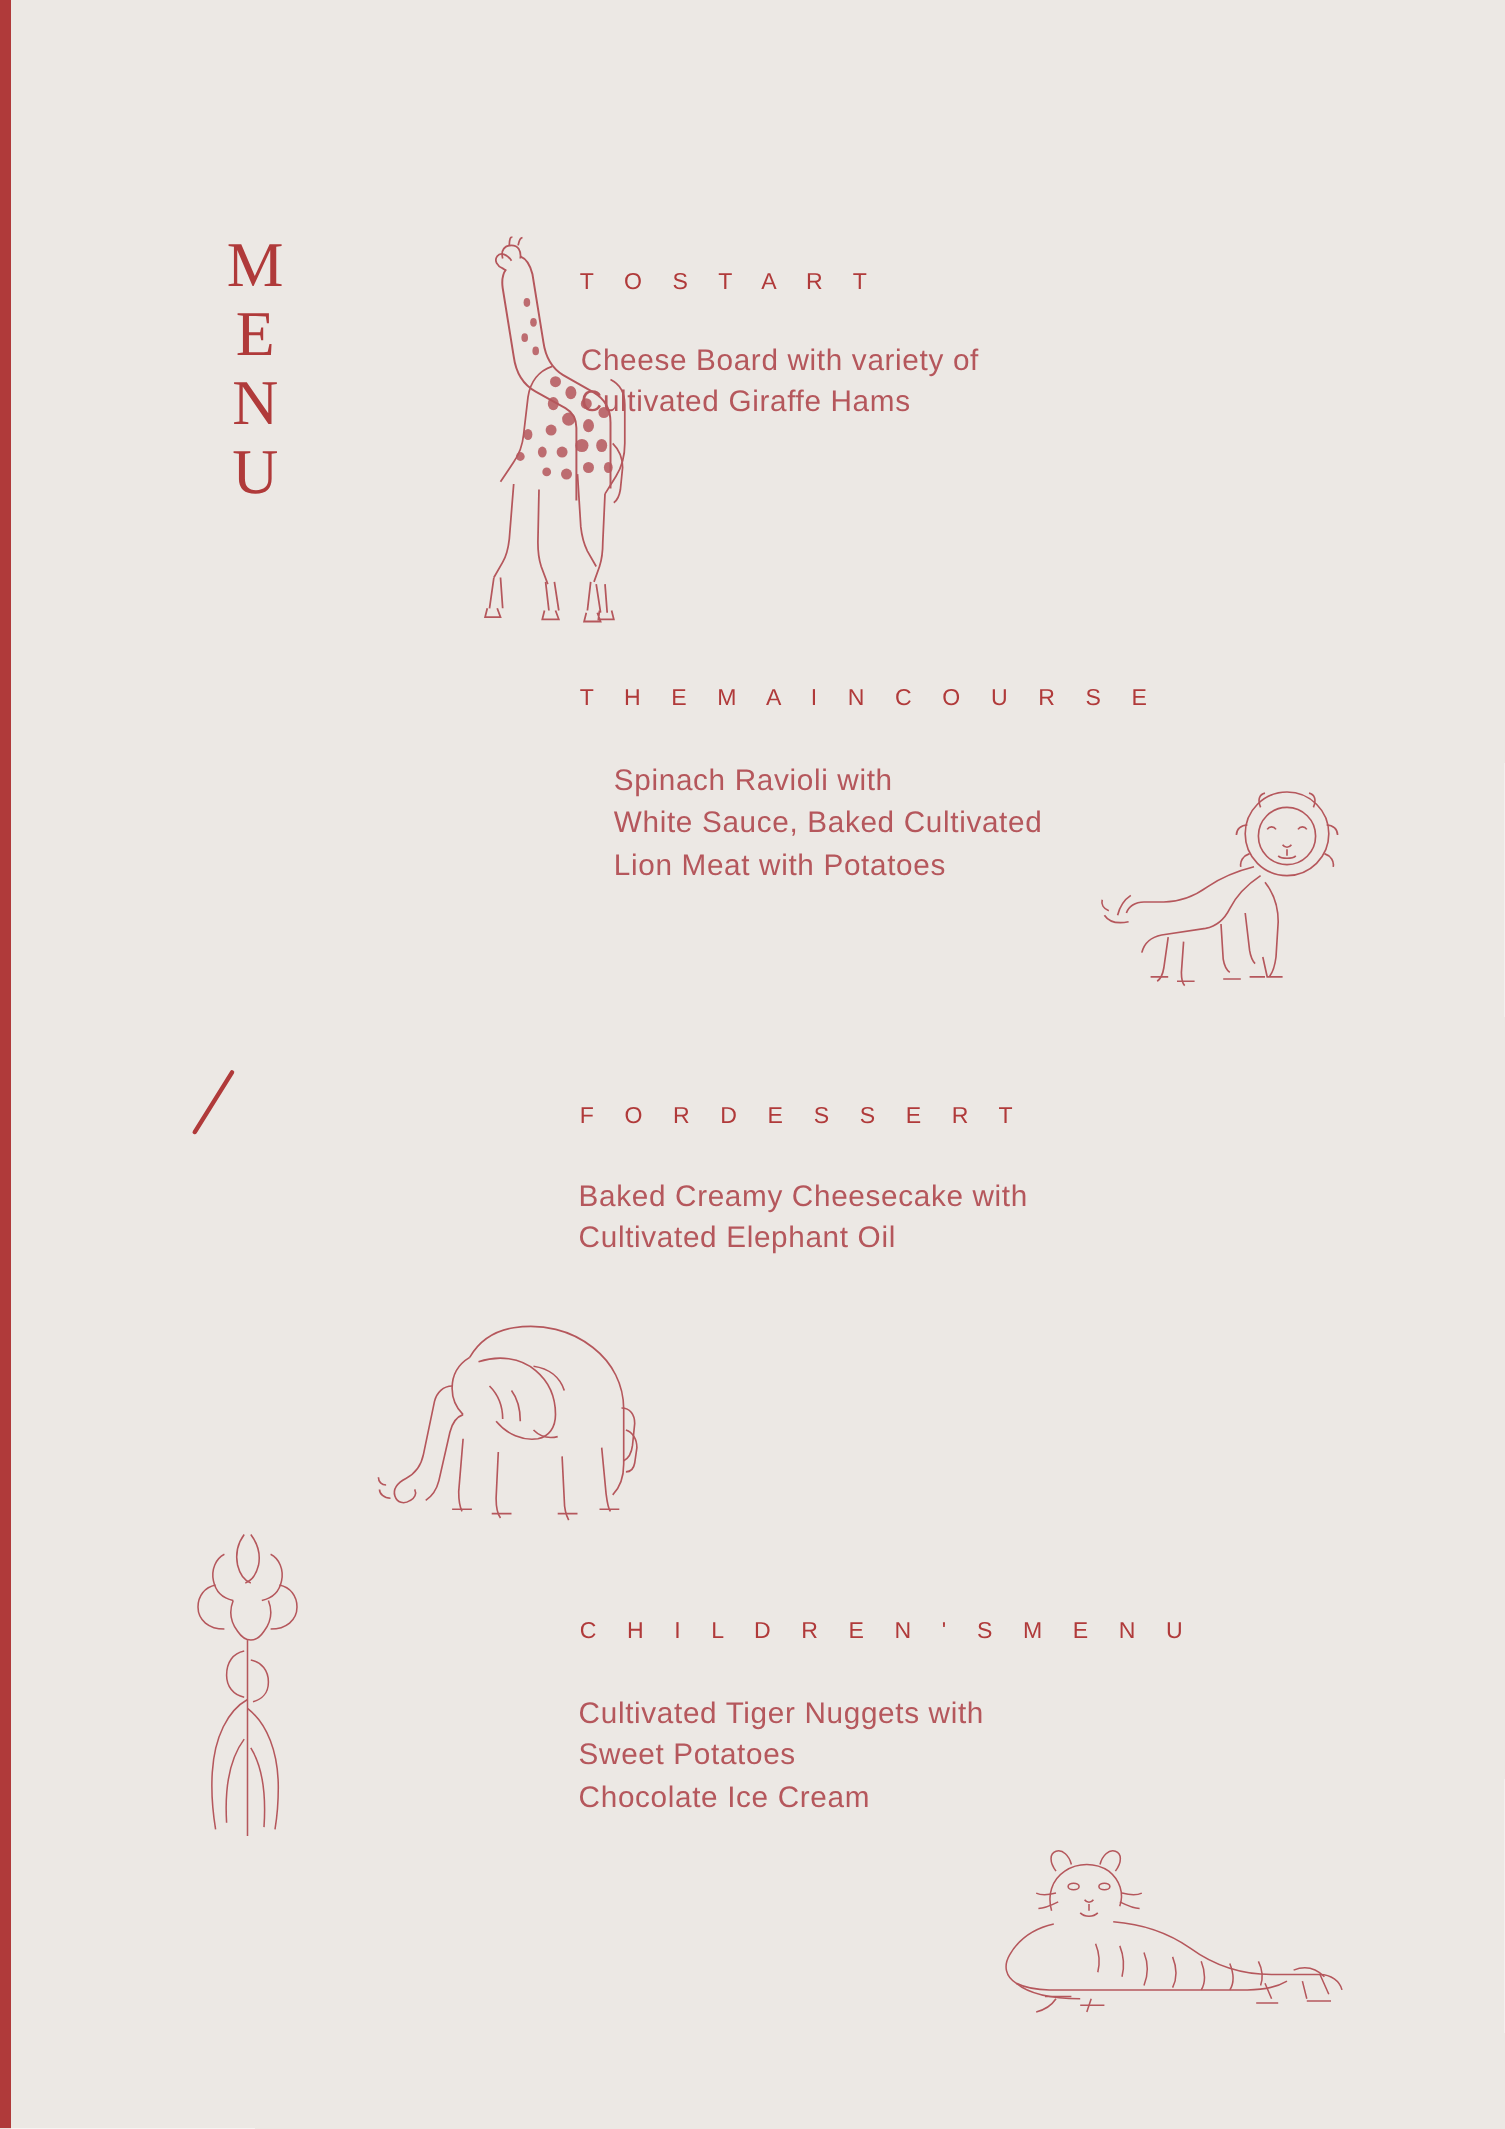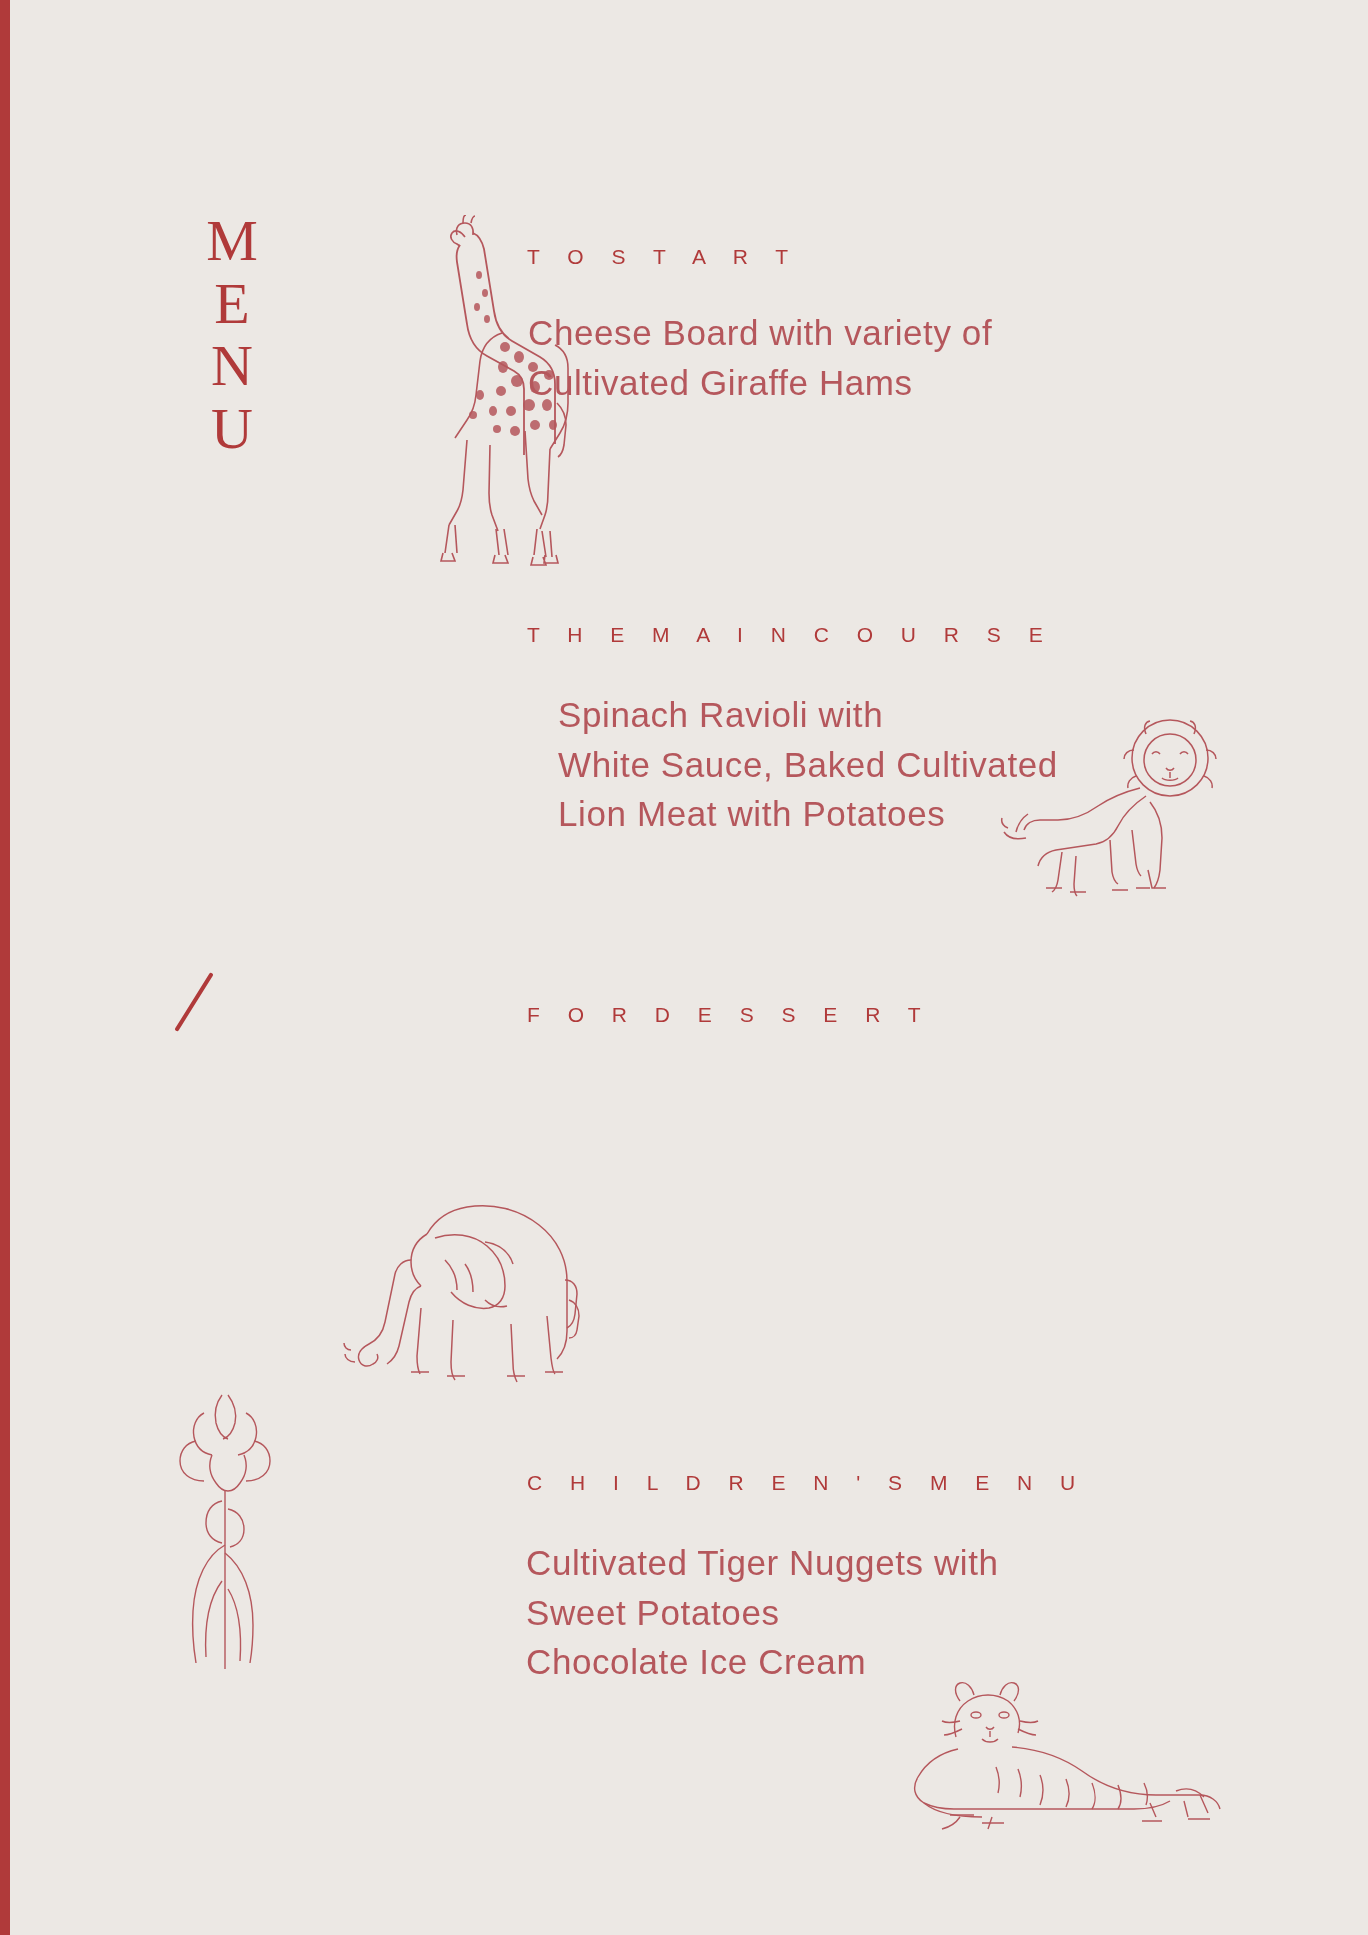--- a/index.html
+++ b/index.html
@@ -46,21 +46,21 @@
     position: absolute;
     color: #b03a3a;
     font-size: 21px;
     letter-spacing: 11px;
     font-weight: 400;
     white-space: nowrap;
   }
   .section-body {
     position: absolute;
     color: #b5575c;
-    font-size: 35px;
+    font-size: 27px;
     line-height: 1.42;
     letter-spacing: 0.6px;
     white-space: pre-line;
   }
 
   .head-start   { left: 527px; top: 245px; }
   .body-start   { left: 528px; top: 308px; }
 
   .head-main    { left: 527px; top: 623px; }
   .body-main    { left: 526px; top: 690px; margin-left: 32px; }
@@ -113,20 +113,22 @@
   <div class="section-head head-start">T O   S T A R T</div>
   <div class="section-body body-start">Cheese Board with variety of
 Cultivated Giraffe Hams</div>
 
   <div class="section-head head-main">T H E   M A I N   C O U R S E</div>
   <div class="section-body body-main">Spinach Ravioli with
 White Sauce, Baked Cultivated
 Lion Meat with Potatoes</div>
 
   <div class="section-head head-dessert">F O R   D E S S E R T</div>
+  <div class="section-body body-dessert">Baked Creamy Cheesecake with
+Cultivated Elephant Oil</div>
 
   <div class="section-head head-kids">C H I L D R E N ' S   M E N U</div>
   <div class="section-body body-kids">Cultivated Tiger Nuggets with
 Sweet Potatoes
 Chocolate Ice Cream</div>
 
   <div class="slash"></div>
 
   <div class="illus illus-giraffe">
     <svg width="180" height="370" viewBox="0 0 180 370" fill="none" stroke="#b5575c" stroke-width="1.6">

